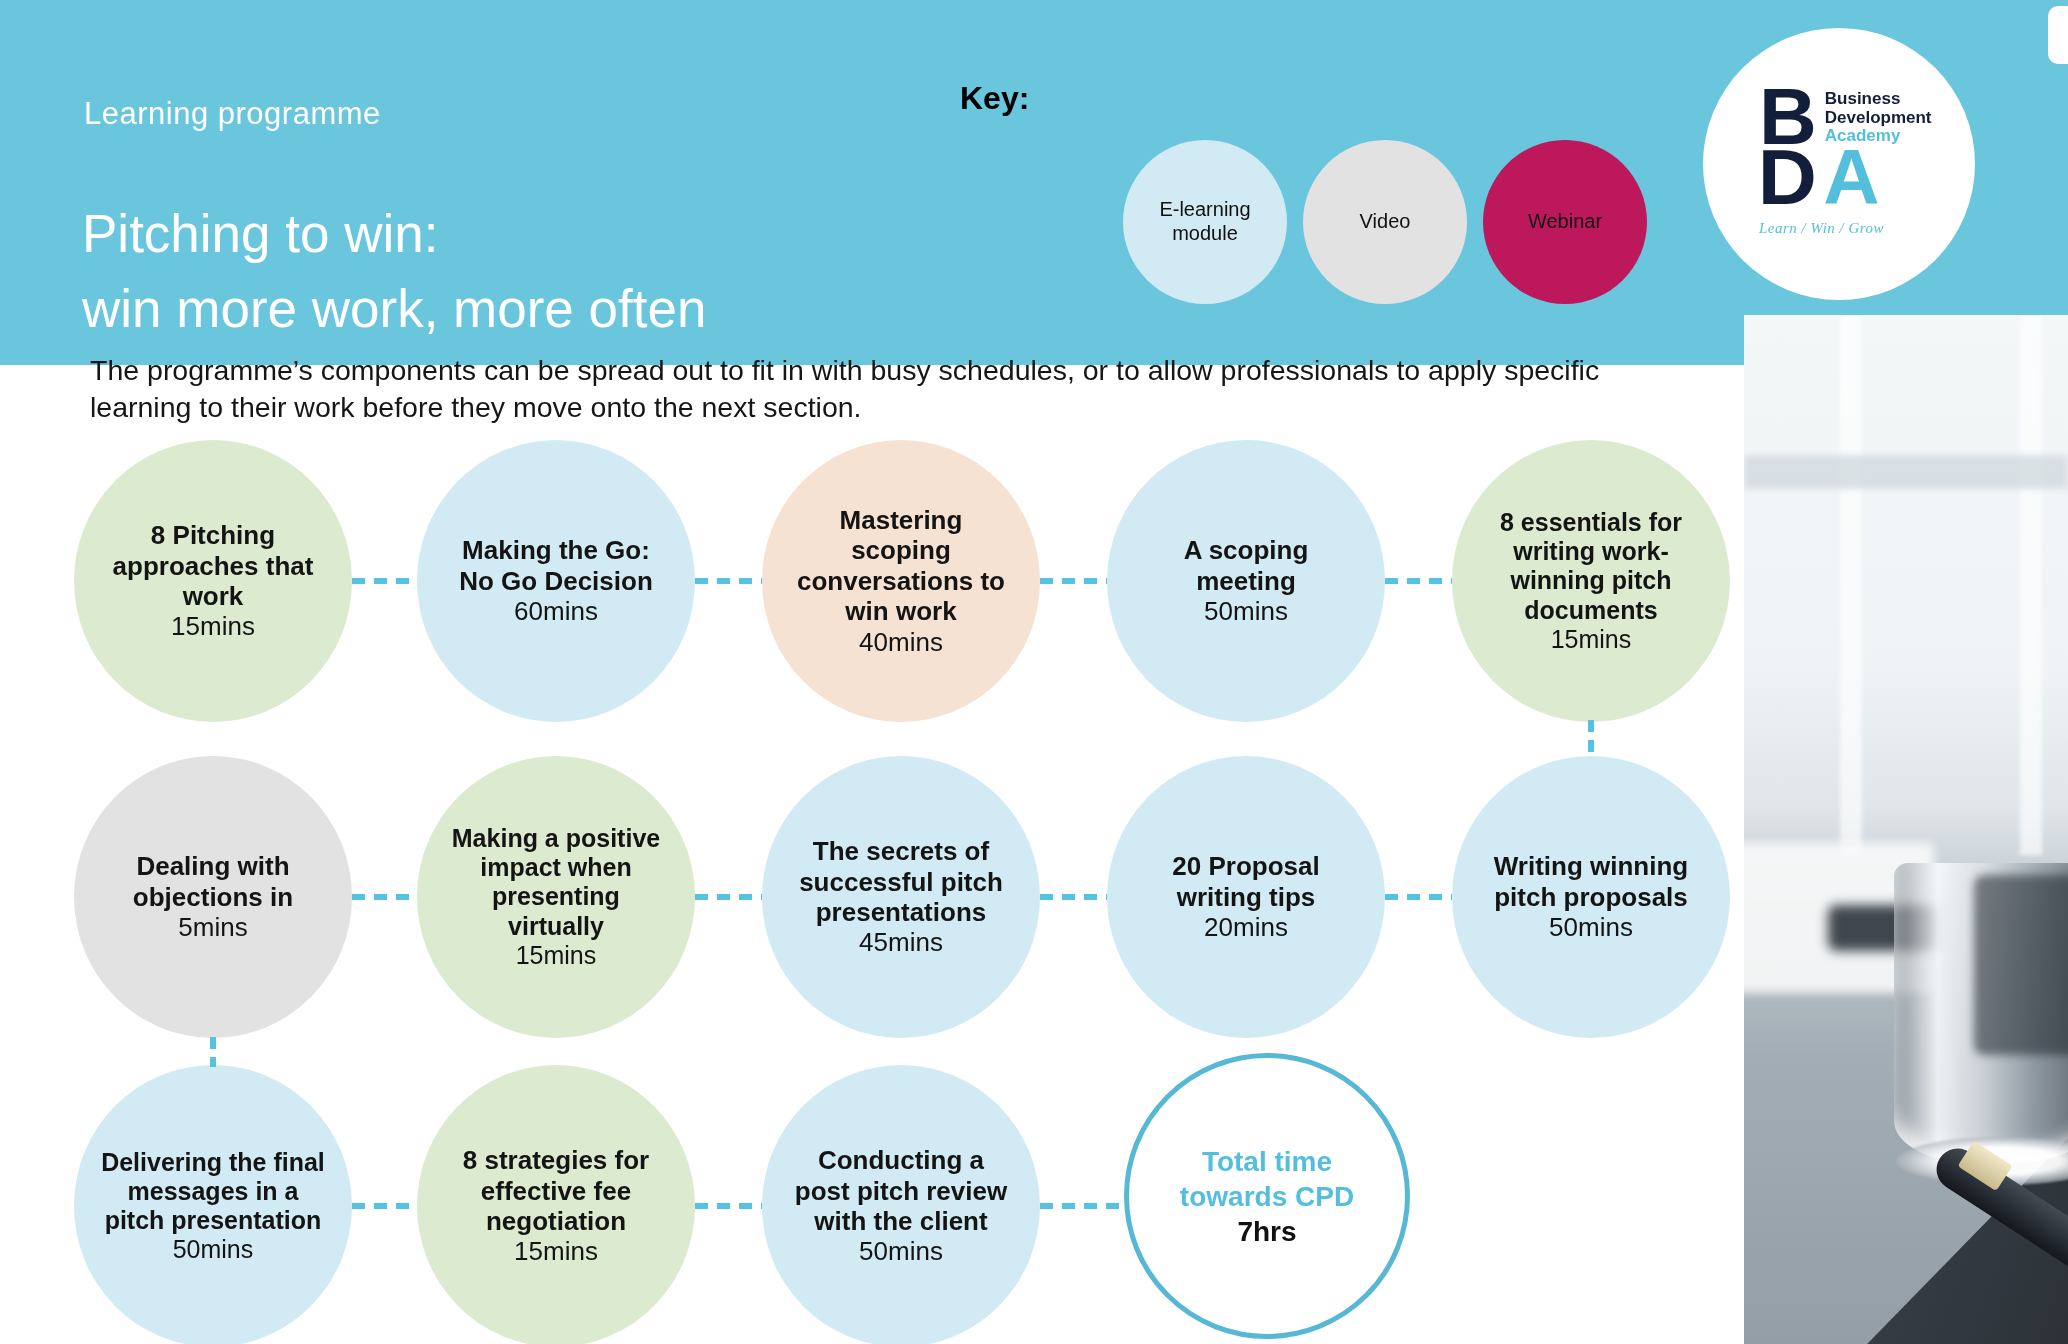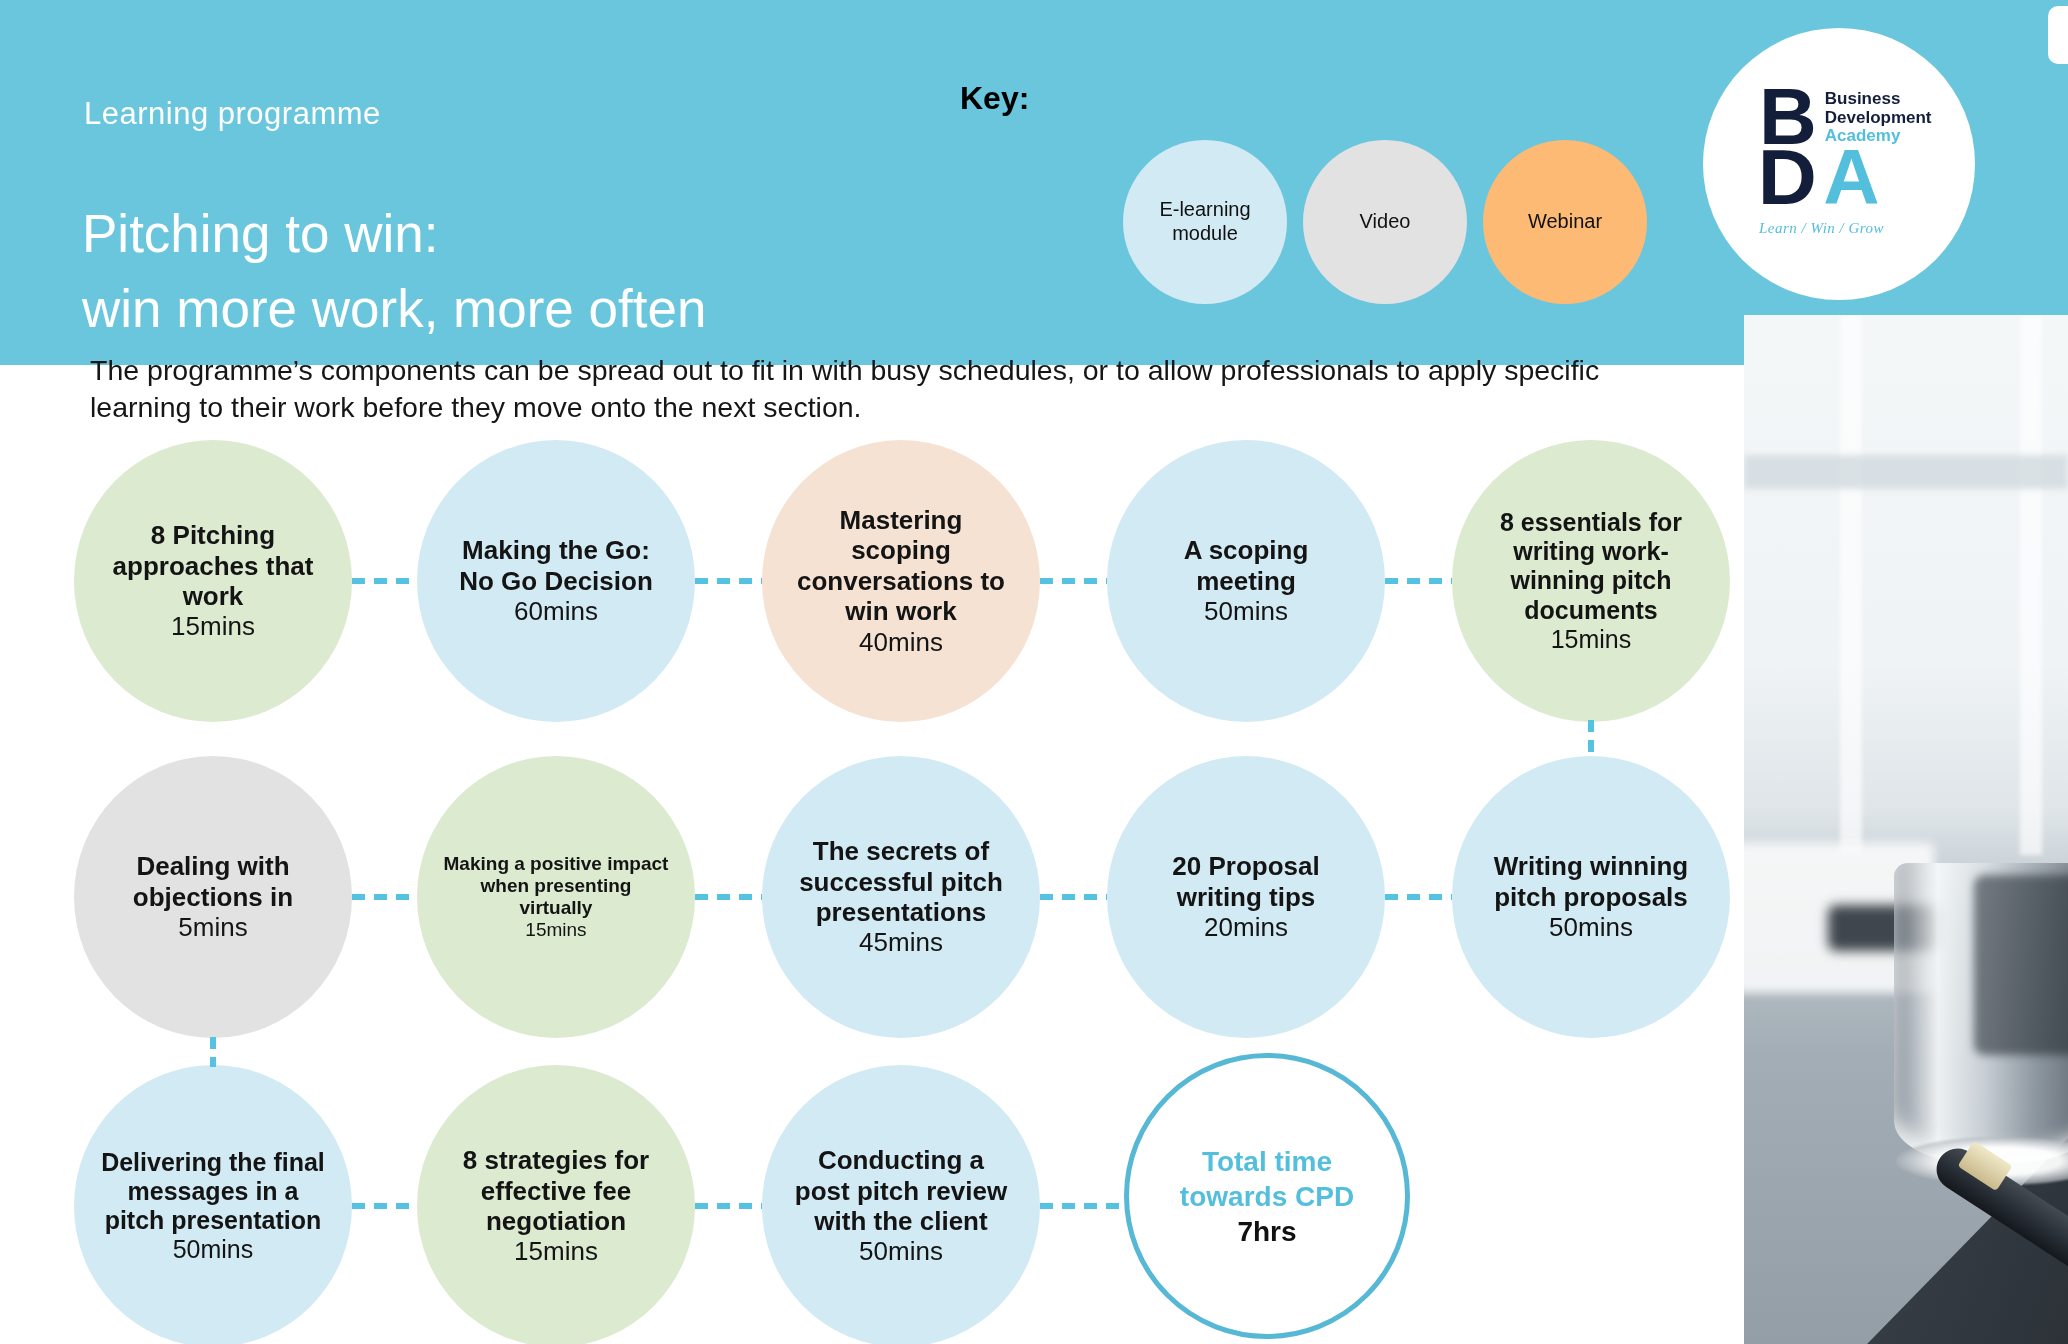--- a/index.html
+++ b/index.html
@@ -88,21 +88,21 @@
       <div>win more work, more often</div>
     </div>
     <div class="key-label">Key:</div>
 
     <div class="key-circle" style="left: 1123px; background: rgb(210, 234, 243);">
       <div class="lbl">E-learning module</div>
     </div>
     <div class="key-circle" style="left: 1303px; background: rgb(226, 226, 227);">
       <div class="lbl">Video</div>
     </div>
-    <div class="key-circle" style="left: 1483px; background: #fdba74;">
+    <div class="key-circle" style="left: 1483px; background: #be185d;">
       <div class="lbl">Webinar</div>
     </div>
 
     <div class="corner-card"></div>
 
     <div class="logo">
       <div class="logo-inner">
         <div class="logo-row1">
           <span class="logo-b">B</span>
           <span class="logo-org">
@@ -153,21 +153,21 @@
       </div>
   </div>
 
   <div class="pcircle" style="left: 74px; top: 756px; background: rgb(226, 226, 227);">
     <div class="txt">
         <span class="t">Dealing with objections in</span>
         <span class="m">5mins</span>
       </div>
   </div>
   <div class="pcircle" style="left: 417px; top: 756px; background: rgb(220, 234, 208);">
-    <div class="txt" style="font-size:19px;">
+    <div class="txt" style="font-size:25px;">
         <span class="t">Making a positive impact when presenting virtually</span>
         <span class="m">15mins</span>
       </div>
   </div>
   <div class="pcircle" style="left: 762px; top: 756px; background: rgb(210, 234, 243);">
     <div class="txt">
         <span class="t">The secrets of successful pitch presentations</span>
         <span class="m">45mins</span>
       </div>
   </div>

